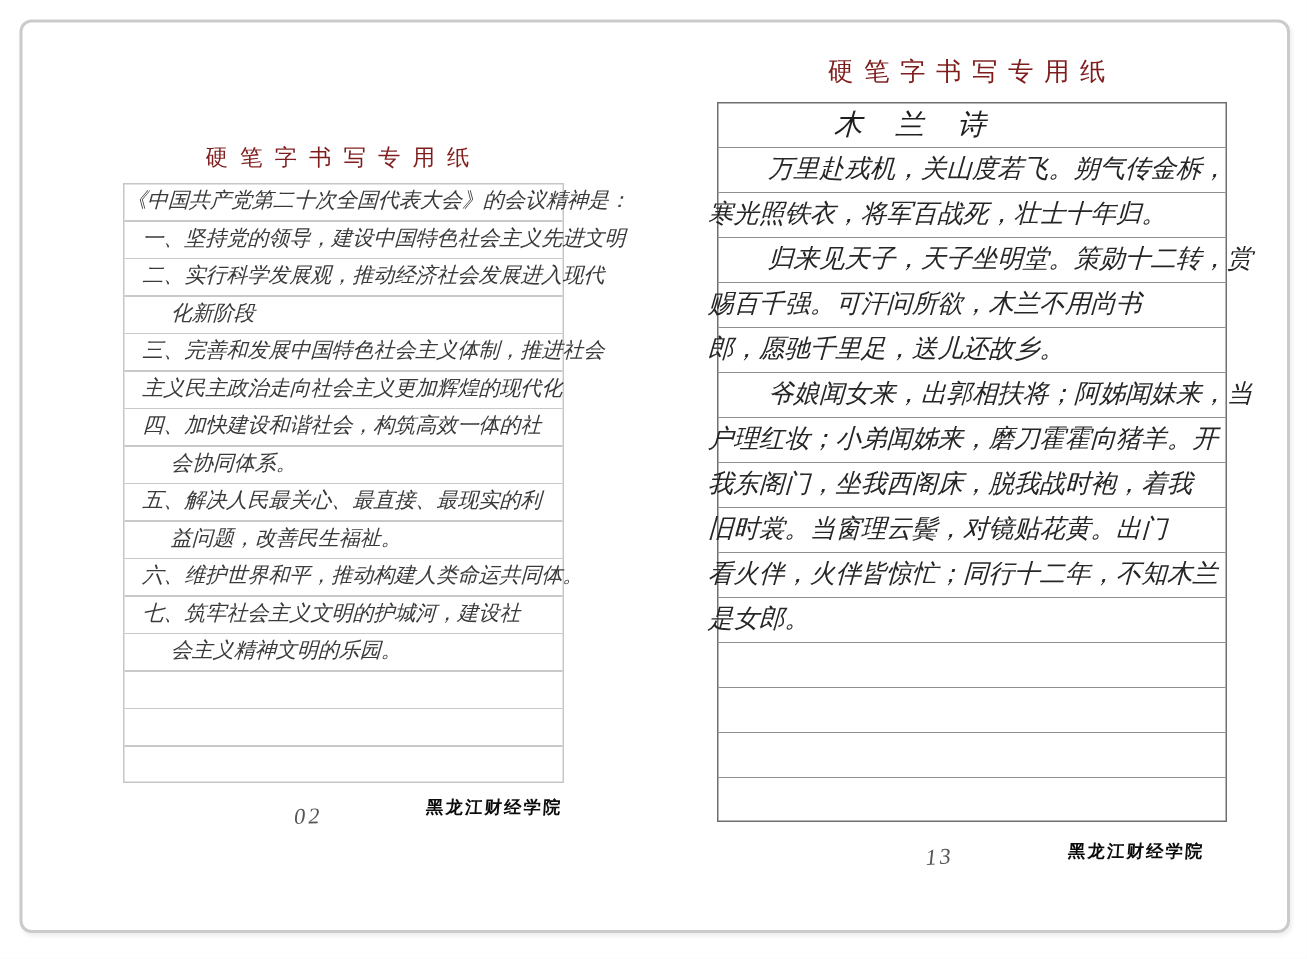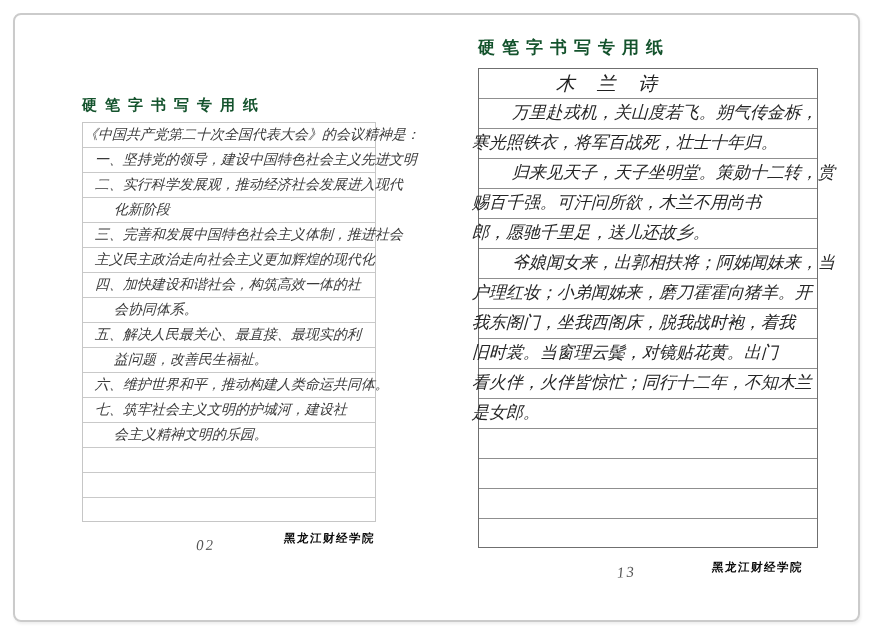--- a/index.html
+++ b/index.html
@@ -1,20 +1,20 @@
 <!DOCTYPE html>
 <html><head>
 <meta charset="utf-8">
 <style>
   html,body{margin:0;padding:0;background:#fafafa;}
   .canvas{position:relative;width:871px;height:639px;background:#ffffff;overflow:hidden;
           font-family:"Liberation Serif","DejaVu Serif",serif;}
   .frame{position:absolute;left:13px;top:13px;width:843px;height:605px;
          border:2px solid #cbcbcb;border-radius:8px;box-shadow:1px 2px 3px rgba(0,0,0,0.07);}
-  .page-header{position:absolute;font-weight:bold;color:#14532d;text-align:left;}
+  .page-header{position:absolute;font-weight:normal;color:#7f1d1d;text-align:center;}
   #left-header{left:82px;width:294px;top:96px;font-size:15px;letter-spacing:8px;}
   #right-header{left:478px;width:340px;top:36px;font-size:17px;letter-spacing:7px;}
   .ruled-box{position:absolute;box-sizing:border-box;}
   #left-box{left:82px;top:122px;width:294px;height:400px;border:1px solid #c6c6c6;
             background:repeating-linear-gradient(to bottom,transparent 0px,transparent 24px,#c9c9c9 24px,#c9c9c9 25px);}
   #right-box{left:478px;top:68px;width:340px;height:480px;border:1px solid #6f6f6f;
              background:repeating-linear-gradient(to bottom,transparent 0px,transparent 29px,#8f8f8f 29px,#8f8f8f 30px);}
   .hw{position:absolute;white-space:nowrap;font-style:italic;transform:skewX(-2deg);}
   .hw-left{color:#3a3a3a;}
   .hw-right{color:#262626;}

